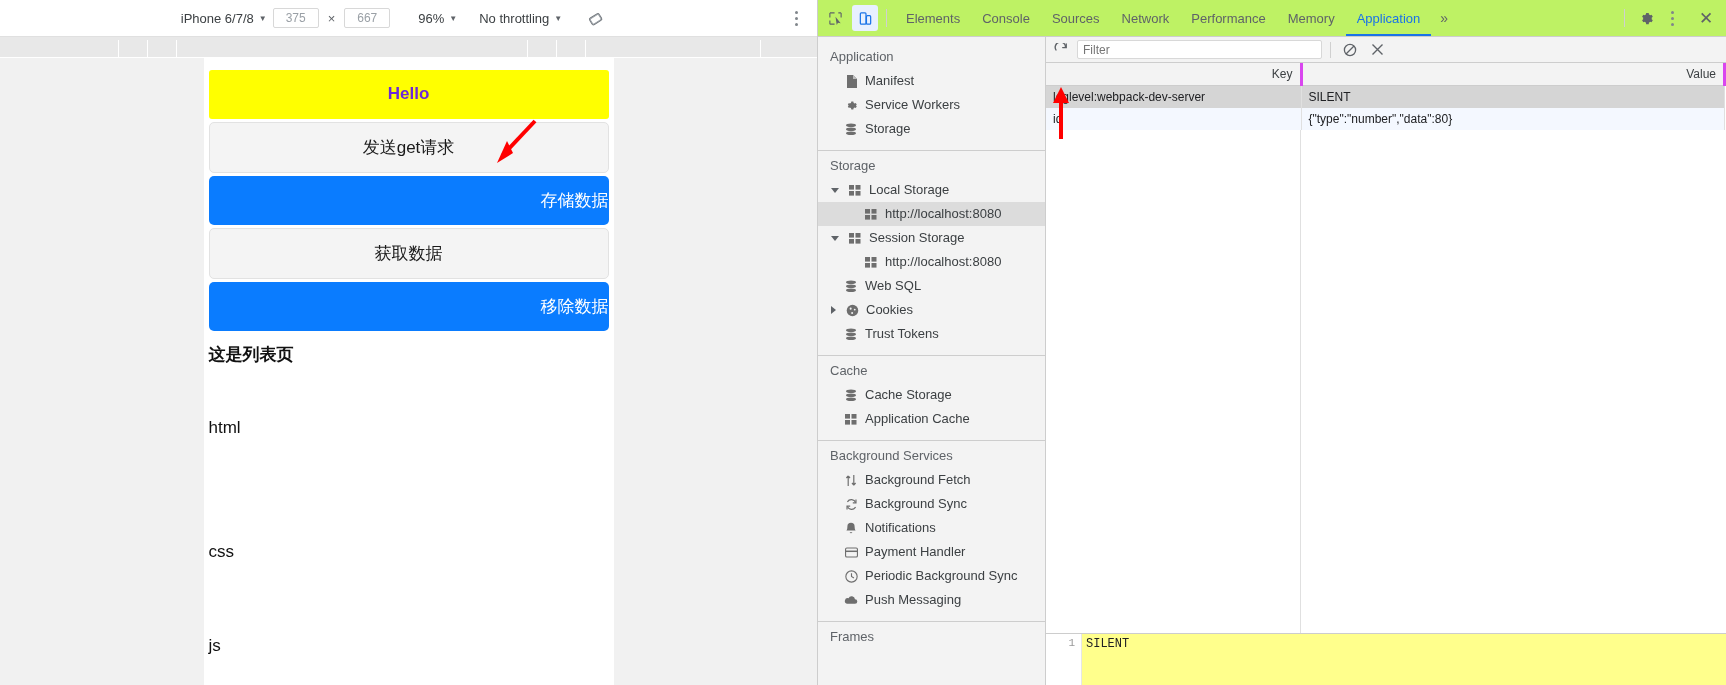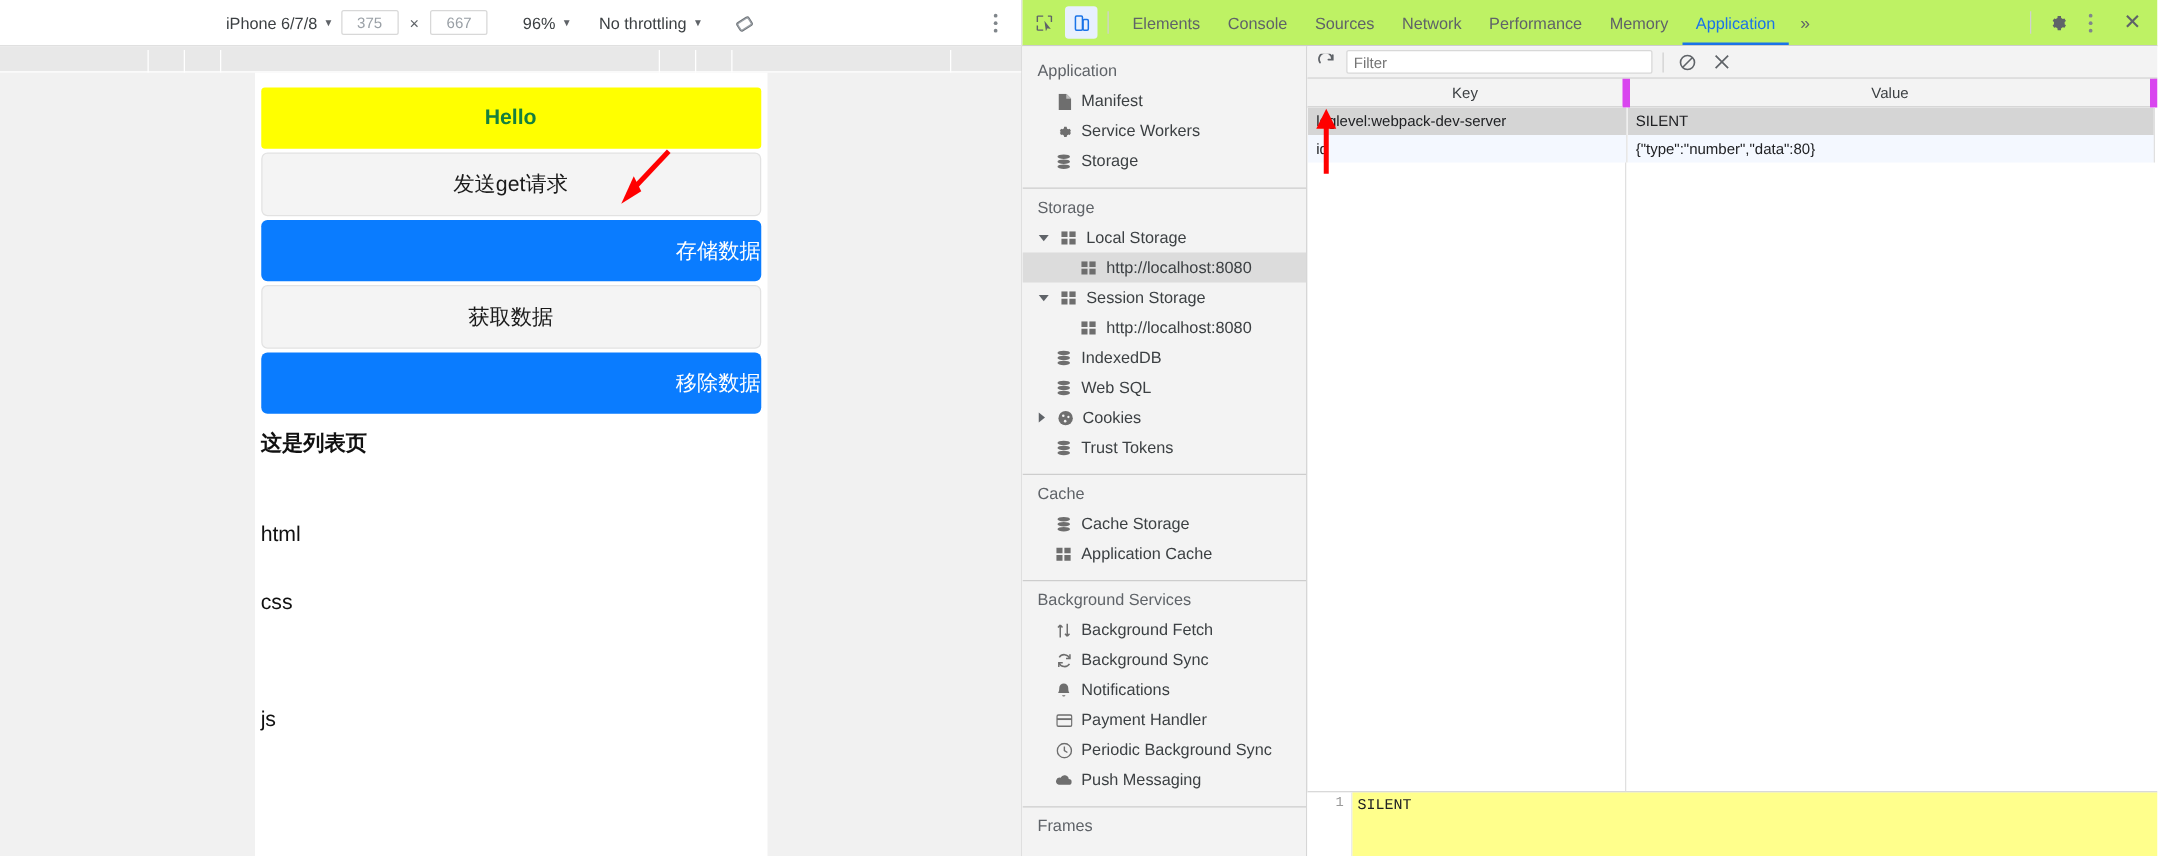--- a/index.html
+++ b/index.html
@@ -31,31 +31,31 @@
            justify-content:center; gap:3px; cursor:pointer; margin-right:8px; }
   .kebab i { width:3px; height:3px; background:#80868b; border-radius:50%; display:block; }
 
   .ruler { height: 21px; flex:0 0 21px; background:#e8e8e8; position:relative;
            border-bottom:1px solid #fff; }
   .ruler .tick { position:absolute; top:3px; width:1px; height:18px; background:#fff; }
 
   .viewport-wrap { flex:1; background:#f1f1f1; display:flex; justify-content:center; overflow:hidden; }
   .viewport { width: 410px; background:#fff; padding-top: 12px; overflow:hidden; position:relative; }
 
-  .page-hello { background:#ffff00; color:#15803d; font-weight:bold; font-size:17px; text-align:center;
+  .page-hello { background:#ffff00; color:#6d28d9; font-weight:bold; font-size:17px; text-align:center;
                 padding: 14px 0 15px; border-radius:3px; margin: 0 5px; }
   .page-btn { display:block; width: calc(100% - 10px); margin: 3px 5px 0; text-align:center;
               font-size: 17px; padding: 13px 0; border-radius:5px; border:none; cursor:pointer;
               font-family:"Liberation Sans","DejaVu Sans",sans-serif; }
   .page-btn.light { background:#f4f4f4; color:#1a1a1a; border:1px solid #e2e2e2; }
   .page-btn.blue  { background:#0a7cff; color:#fff;text-align:right; }
   .page-text { font-size: 17px; color:#111; padding-left: 5px; }
   .page-text.t1 { margin-top: 12px; font-weight: bold; }
   .page-text.t2 { margin-top: 52px; }
-  .page-text.t3 { margin-top: 34px; }
+  .page-text.t3 { margin-top: 104px; }
   .page-text.t4 { margin-top: 74px; }
 
   .arrow-svg { position:absolute; pointer-events:none; }
 
   
   .devtools { width: 908px; height:685px; display:flex; flex-direction:column; background:#fff; }
   .dev-tabbar { height:37px; flex:0 0 37px; display:flex; align-items:center; background:#bef264;
                 border-bottom:1px solid #cdcdcd; }
   .tool-btn { width:26px; height:26px; display:flex; align-items:center; justify-content:center;
               cursor:pointer; margin-left:4px; }
@@ -94,23 +94,23 @@
   .filter-bar { height:26px; flex:0 0 26px; display:flex; align-items:center; background:#f3f3f3;
                 border-bottom:1px solid #cdcdcd; padding: 0 4px; gap:5px; }
   .fb-icon { width:22px; height:22px; display:flex; align-items:center; justify-content:center; cursor:pointer; }
   .filter-input { flex:0 0 245px; height:19px; border:1px solid #d8d8d8; border-radius:2px;
                   background:#fff; font-size:12px; color:#5f6368; padding: 0 5px;
                   font-family:"Liberation Sans", sans-serif; }
   .fb-sep { width:1px; height:16px; background:#d0d0d0; margin: 0 3px; }
 
   .table-area { flex:1; display:flex; flex-direction:column; min-height:0; position:relative; }
   .dtable { width:100%; border-collapse:collapse; table-layout:fixed; }
-  .dtable th { font-size:12px; font-weight:normal; color:#3c4043; text-align:center;
+  .dtable th { font-size:12px; font-weight:normal; color:#3c4043; text-align:right;
                background:#f3f3f3; padding: 4px 7px; border-bottom:1px solid #cdcdcd;
-               border-right:6px solid #d946ef; height:21px; }
+               border-right:3px solid #d946ef; height:21px; }
   .dtable td { font-size:12px; color:#202124; padding: 3px 7px; border-right:1px solid #e0e0e0;
                height:22px; white-space:nowrap; overflow:hidden; text-overflow:ellipsis; }
   .dtable tr.sel td { background:#d5d5d5; }
   .dtable tr.alt td { background:#f4f8ff; }
   .col-key { width:255px; }
   .table-fill { flex:1; display:flex; }
   .fill-key { width:255px; border-right:1px solid #e0e0e0; }
   .fill-val { flex:1; }
 
   .preview { height:52px; flex:0 0 52px; border-top:1px solid #cdcdcd; display:flex; background:#fff; }
@@ -312,30 +312,20 @@
         <div class="sb-item indent2">
           <span class="ico">
             <svg width="12" height="11" viewBox="0 0 12 11">
                 <rect x="0" y="0" width="5" height="4.6" fill="#6e6e6e"></rect>
                 <rect x="6.5" y="0" width="5" height="4.6" fill="#6e6e6e"></rect>
                 <rect x="0" y="6" width="5" height="4.6" fill="#6e6e6e"></rect>
                 <rect x="6.5" y="6" width="5" height="4.6" fill="#6e6e6e"></rect>
               </svg>
           </span>
           <span class="lbl">http://localhost:8080</span>
-        </div>
-        <div class="sb-item">
-          <span class="ico">
-            <svg width="12" height="13" viewBox="0 0 12 13">
-                <ellipse cx="6" cy="2.3" rx="5" ry="1.8" fill="#6e6e6e"></ellipse>
-                <ellipse cx="6" cy="6.3" rx="5" ry="1.8" fill="#6e6e6e"></ellipse>
-                <ellipse cx="6" cy="10.3" rx="5" ry="1.8" fill="#6e6e6e"></ellipse>
-              </svg>
-          </span>
-          <span class="lbl">IndexedDB</span>
         </div>
         <div class="sb-item">
           <span class="ico">
             <svg width="12" height="13" viewBox="0 0 12 13">
                 <ellipse cx="6" cy="2.3" rx="5" ry="1.8" fill="#6e6e6e"></ellipse>
                 <ellipse cx="6" cy="6.3" rx="5" ry="1.8" fill="#6e6e6e"></ellipse>
                 <ellipse cx="6" cy="10.3" rx="5" ry="1.8" fill="#6e6e6e"></ellipse>
               </svg>
           </span>
           <span class="lbl">Web SQL</span>

